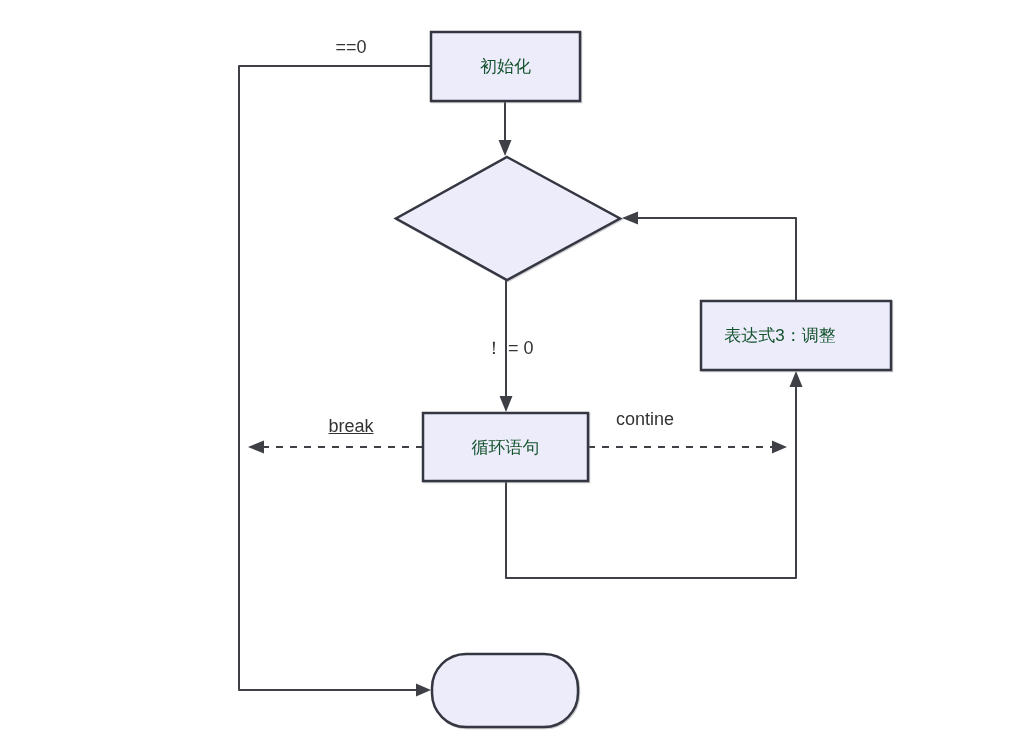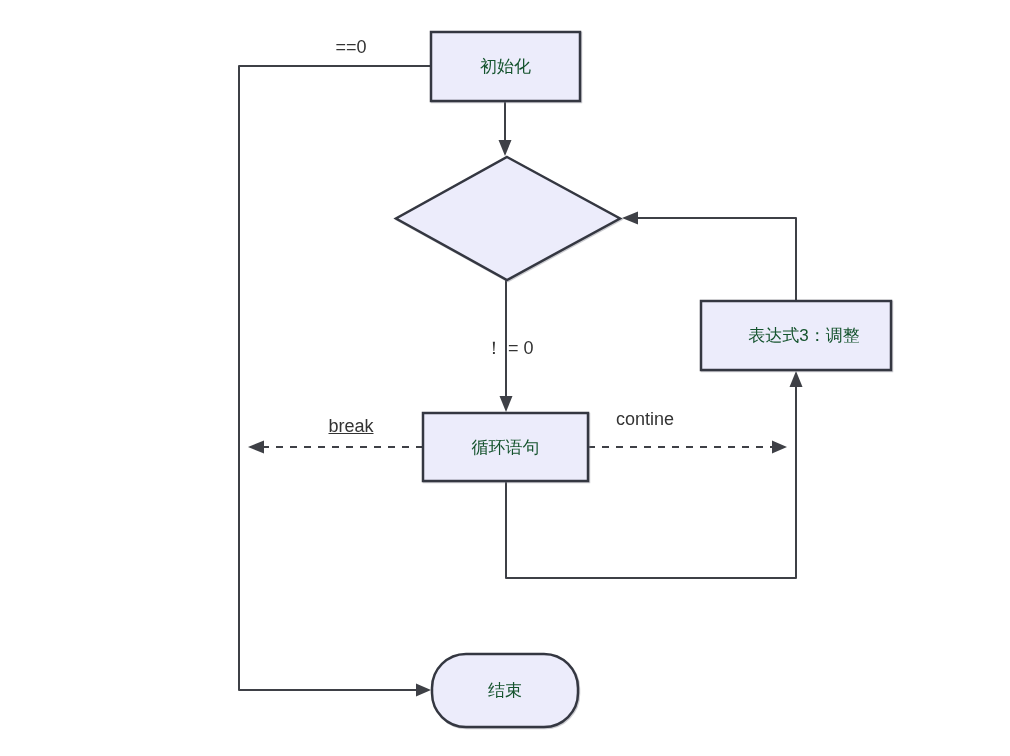--- a/index.html
+++ b/index.html
@@ -74,25 +74,24 @@
       <polygon points="507,157 620,218.5 507,280 396,218.5"></polygon>
       <rect x="701" y="301" width="190" height="69"></rect>
       <rect x="423" y="413" width="165" height="68"></rect>
       <rect x="432" y="654" width="146" height="73" rx="34" ry="34"></rect>
     </g>
   </svg>
 
   <div class="node-label" style="left:431px; top:32px;  width:149px; height:69px;">初始化</div>
 
 
-  <div class="node-label" style="left:701px; top:301px; width:190px; height:69px;padding-left:8px;">表达式3：调整</div>
+  <div class="node-label" style="left:677px; top:301px; width:190px; height:69px;padding-left:8px;">表达式3：调整</div>
 
   <div class="node-label" style="left:423px; top:413px; width:165px; height:68px;text-align:center;">循环语句</div>
 
-  <div class="node-label" style="left:432px; top:654px; width:146px; height:73px;">结束</div>
 
   <div class="edge-label" style="left:311px; top:34px; width:80px; height:26px;">==0</div>
 
   <div class="edge-label left-align" style="left:485px; top:334px; width:95px; height:28px;">！ = 0</div>
 
   <div class="edge-label" style="left:311px; top:413px; width:80px; height:26px;text-decoration:underline;">break</div>
 
   <div class="edge-label" style="left:604px; top:406px; width:82px; height:26px;">contine</div>
 
 </div>

